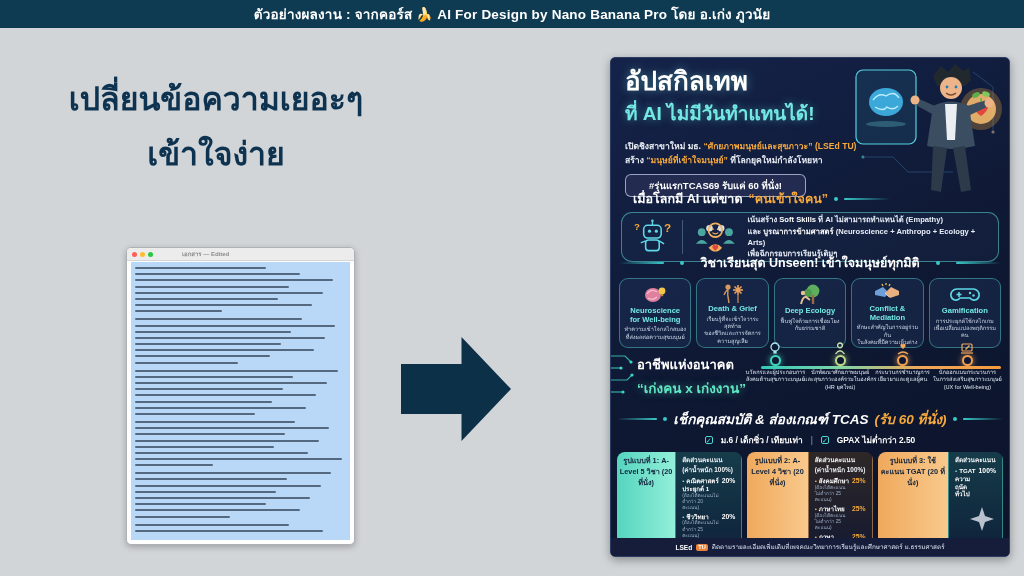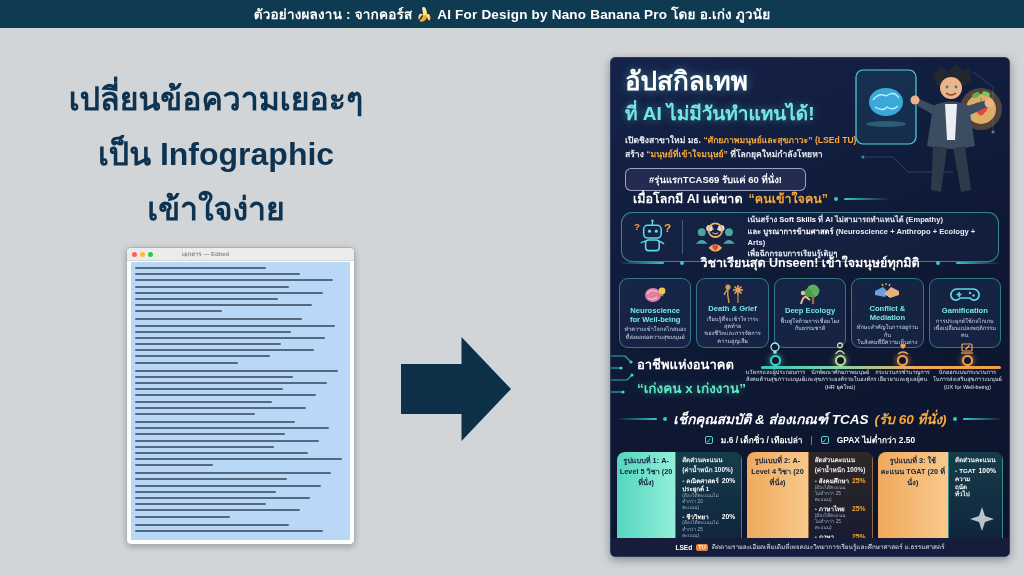--- a/index.html
+++ b/index.html
@@ -38,21 +38,21 @@
     background:linear-gradient(155deg,#15234a 0%,#0e1832 55%,#0c142a 100%);
     border:1px solid #2c3d63; border-radius:5px; overflow:hidden; color:#fff;
     box-shadow:0 3px 10px rgba(0,0,0,.35); } .orange { color:#f6a93d; }
 
   
   .hero { position:absolute; top:10px; left:14px; width:245px; }
   .hero-title { font-size:26px; font-weight:800; color:#fff; line-height:1.05;
     text-shadow:0 0 10px rgba(120,230,230,.45); }
   .hero-sub { font-size:19px; font-weight:800; color:#74e9e4; margin-top:3px;
     text-shadow:0 0 8px rgba(100,220,220,.5); }
-  .hero-desc { margin-top:6px; font-size:8.6px; font-weight:700; line-height:1.55; color:#eef2f8; }
+  .hero-desc { margin-top:12px; font-size:8.6px; font-weight:700; line-height:1.55; color:#eef2f8; }
   .hero-badge { display:inline-block; margin-top:7px; padding:3px 23px; font-size:9.5px; font-weight:800;
     color:#fff; background:#232c50; border:1px solid rgba(220,228,255,.65); border-radius:6px; }
 
   
   .illu { position:absolute; top:4px; right:4px; width:152px; height:138px; }
 
   
   .sec-head { display:flex; align-items:center; justify-content:center; gap:6px;
     font-weight:800; white-space:nowrap; }
   .divline { height:2px; width:46px; border-radius:2px; }
@@ -135,21 +135,20 @@
 </style>
 </head>
 <body>
 
 <div class="topbar">
   <span>ตัวอย่างผลงาน : จากคอร์ส 🍌 AI For Design by Nano Banana Pro โดย อ.เก่ง ภูวนัย</span>
 </div>
 
 <div class="headline">
   <div>เปลี่ยนข้อความเยอะๆ</div>
-  <div>เป็น Infographic</div>
   <div>เข้าใจง่าย</div>
 </div>
 
 <div class="doc-window">
   <div class="doc-titlebar">
     <span class="tl-dot tl-red"></span>
     <span class="tl-dot tl-yellow"></span>
     <span class="tl-dot tl-green"></span>
     <span class="doc-title">เอกสาร — Edited</span>
   </div>
@@ -451,21 +450,21 @@
     <div class="sec-head">
       <span class="divline l"></span>
       <span class="divdot"></span>
       <span>เช็กคุณสมบัติ &amp; ส่องเกณฑ์ TCAS </span>
       <span class="orange">(รับ 60 ที่นั่ง)</span>
       <span class="divdot"></span>
       <span class="divline r"></span>
     </div>
     <div class="elig-row">
       <span class="chk">✓</span>
-      <span>ม.6 / เด็กซิ่ว / เทีอเปล่า</span>
+      <span>ม.6 / เด็กซิ่ว / เทียบเท่า</span>
       <span class="elig-sep">|</span>
       <span class="chk">✓</span>
       <span>GPAX ไม่ต่ำกว่า 2.50</span>
     </div>
     <div class="plan-row">
 
       <div class="plan teal">
         <div class="plan-head">รูปแบบที่ 1: A-Level 5 วิชา (20 ที่นั่ง)</div>
         <div class="plan-body">
           <div class="plan-sub">สัดส่วนคะแนน (ค่าน้ำหนัก 100%)</div>

